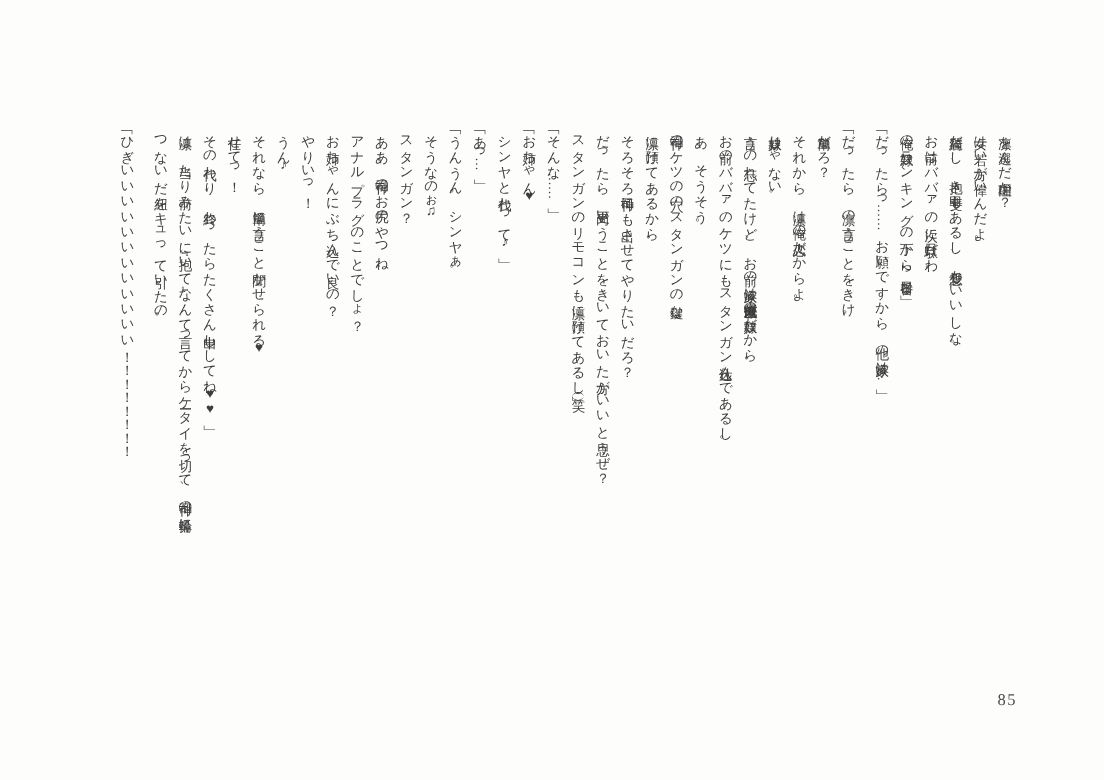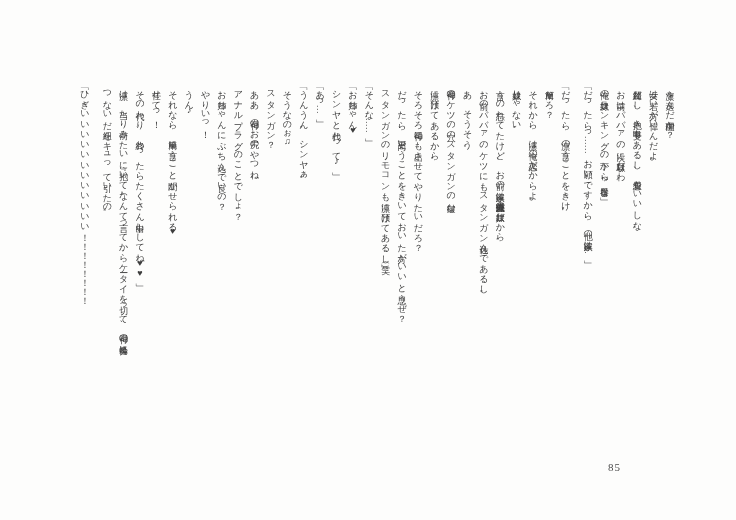--- a/index.html
+++ b/index.html
@@ -30,21 +30,21 @@
   }
   .text-block p.line {
     margin: 0;
     padding: 0;
   }
   .text-block p.pbreak {
     margin-block-start: 6px;
   }
   .page-number {
     position: absolute;
-    left: 608px;
+    left: 665px;
     top: 461px;
     font-size: 11px;
     letter-spacing: 1px;
     color: #4a4a4a;
     font-family: "Liberation Serif", "DejaVu Serif", serif;
   }
 </style>
 </head>
 <body>
 

